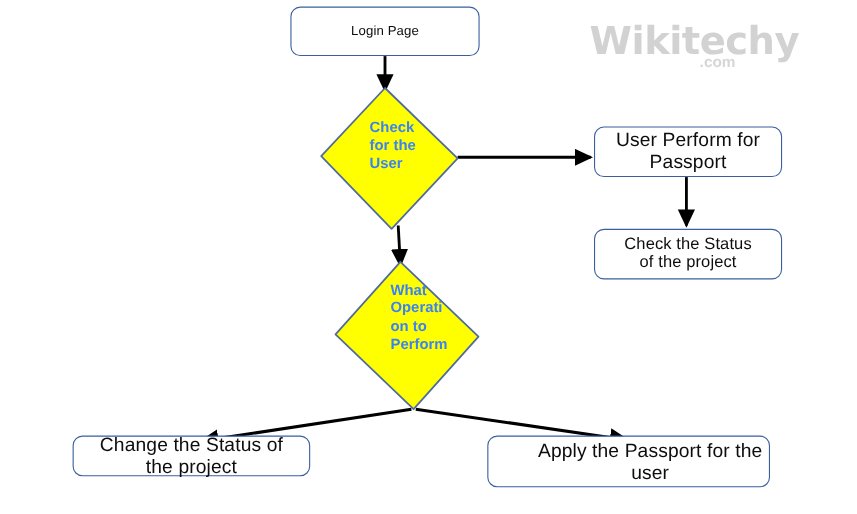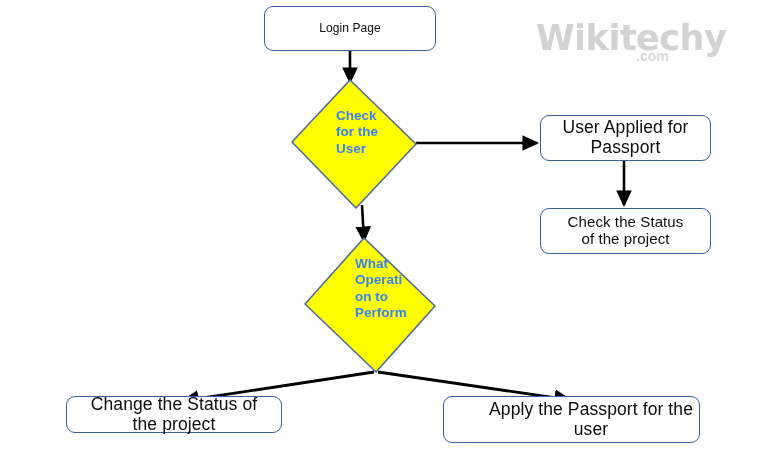--- a/index.html
+++ b/index.html
@@ -133,21 +133,21 @@
     <line x1="374" y1="372" x2="183" y2="401" stroke="#000000" stroke-width="2.8" marker-end="url(#arrowhead)"></line>
 
     <line x1="378" y1="372" x2="570" y2="400" stroke="#000000" stroke-width="2.8" marker-end="url(#arrowhead)"></line>
   </svg>
 
   <div class="node-box" id="box-login">
     <span class="txt">Login Page</span>
   </div>
 
   <div class="node-box" id="box-applied">
-    <span class="txt">User Applied for
+    <span class="txt">User Perform for
 Passport</span>
   </div>
 
   <div class="node-box" id="box-status">
     <span class="txt">Check the Status
 of the project</span>
   </div>
 
   <div class="node-box" id="box-change">
     <span class="txt">Change the Status of

